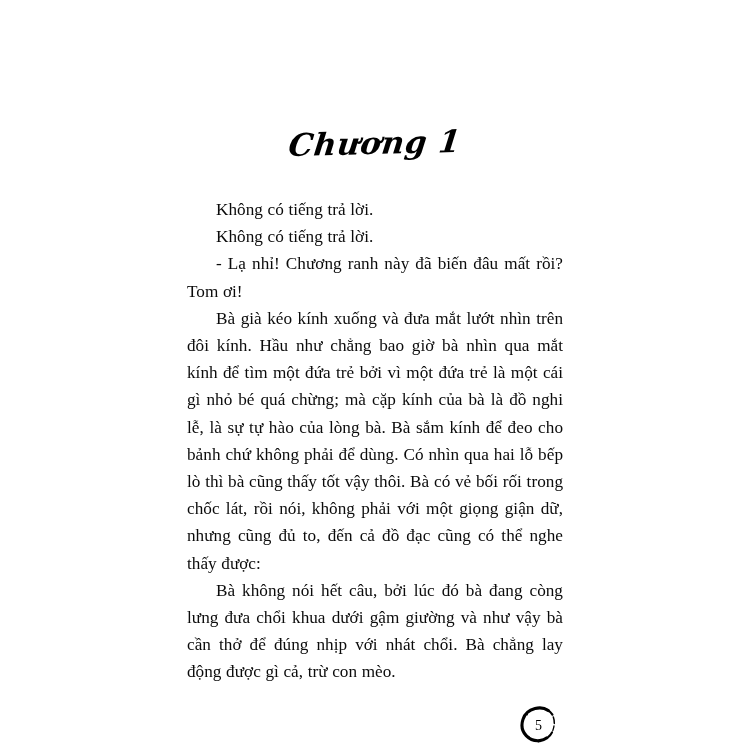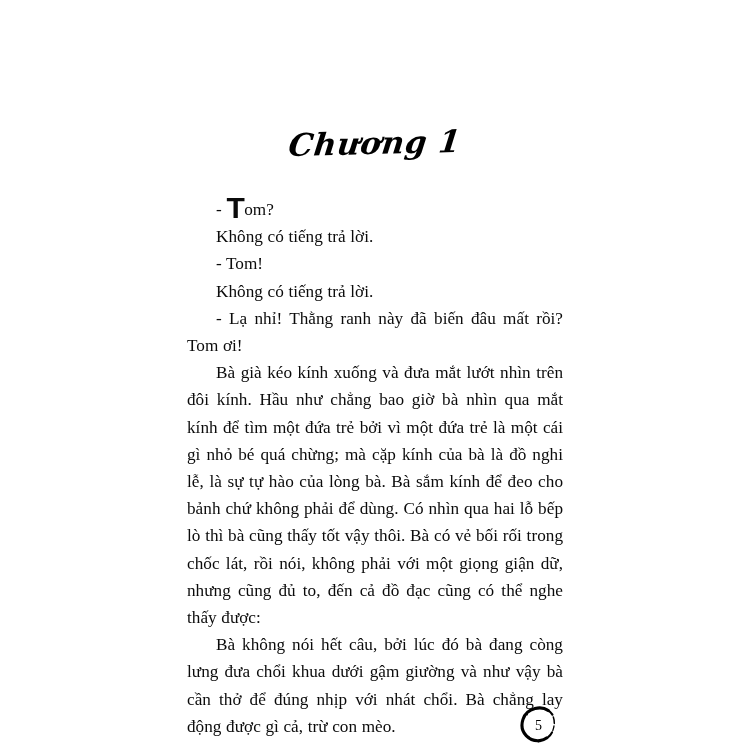--- a/index.html
+++ b/index.html
@@ -115,29 +115,27 @@
 <body>
 
 <div class="page">
 
   <div class="chapter-title-wrap">
     <span class="chapter-title">Chương 1</span>
   </div>
 
   <div class="text-column">
 
-    <p class="para para-first last-line-left"><span>- </span><span class="dropcap">T</span><span>om?</span></p>
 
     <p class="para last-line-left">Không có tiếng trả lời.</p>
 
-    <p class="para last-line-left">- Tom!</p>
 
     <p class="para last-line-left">Không có tiếng trả lời.</p>
 
-    <p class="para last-line-left">- Lạ nhỉ! Thằng ranh này đã biến đâu mất rồi? Tom ơi!</p>
+    <p class="para last-line-left">- Lạ nhỉ! Chương ranh này đã biến đâu mất rồi? Tom ơi!</p>
 
 
     <p class="para last-line-left">Bà già kéo kính xuống và đưa mắt lướt nhìn trên đôi kính. Hầu như chẳng bao giờ bà nhìn qua mắt kính để tìm một đứa trẻ bởi vì một đứa trẻ là một cái gì nhỏ bé quá chừng; mà cặp kính của bà là đồ nghi lễ, là sự tự hào của lòng bà. Bà sắm kính để đeo cho bảnh chứ không phải để dùng. Có nhìn qua hai lỗ bếp lò thì bà cũng thấy tốt vậy thôi. Bà có vẻ bối rối trong chốc lát, rồi nói, không phải với một giọng giận dữ, nhưng cũng đủ to, đến cả đồ đạc cũng có thể nghe thấy được:</p>
 
 
     <p class="para last-line-left">Bà không nói hết câu, bởi lúc đó bà đang còng lưng đưa chổi khua dưới gậm giường và như vậy bà cần thở để đúng nhịp với nhát chổi. Bà chẳng lay động được gì cả, trừ con mèo.</p>
 
   </div>
 
   <div class="page-number-badge">

